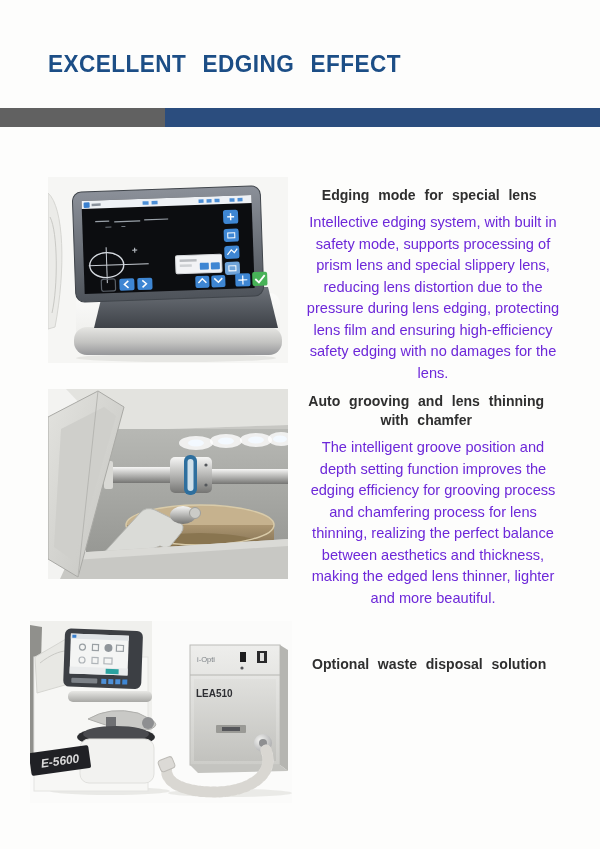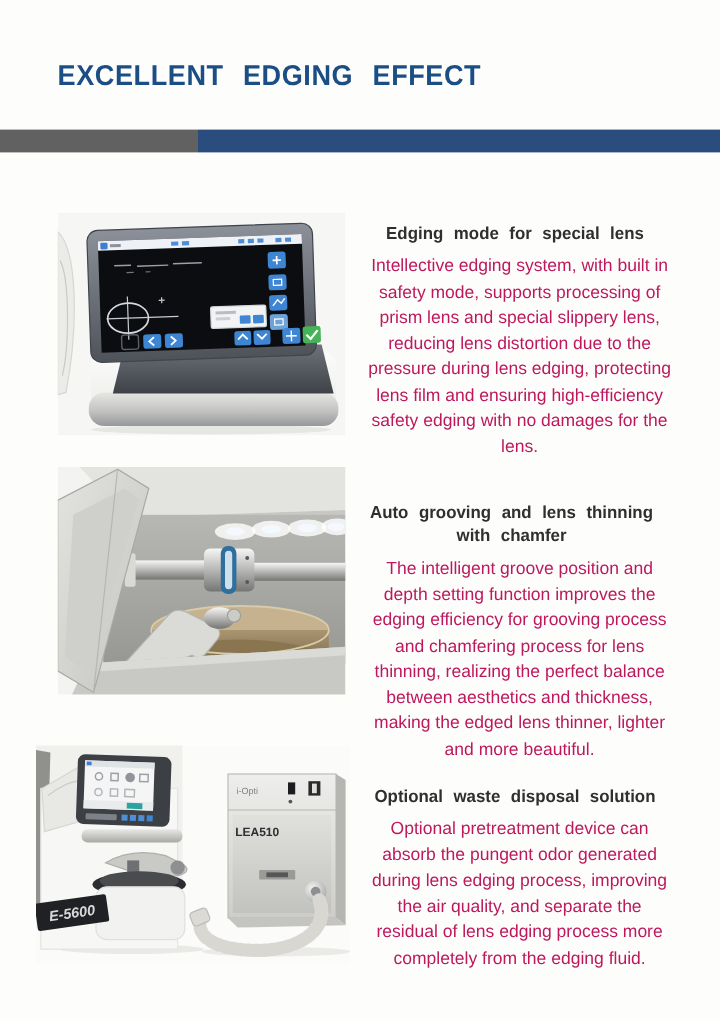--- a/index.html
+++ b/index.html
@@ -19,21 +19,21 @@
   .divider .seg-blue{position:absolute;left:165px;top:0;width:435px;height:19px;background:#2b4d7e;}
   .photo{position:absolute;overflow:hidden;}
   .photo svg{display:block;}
   .txt{position:absolute;left:305px;width:256px;text-align:center;}
   .sec-heading{
     font-size:14.5px;font-weight:bold;color:#2f2f2f;
     word-spacing:5px;line-height:19px;margin:0 0 7px 0;
     transform:scaleX(.97);transform-origin:left top;
   }
   .sec-body{
-    font-size:14.6px;color:#be185d;line-height:21.5px;margin:0;
+    font-size:14.6px;color:#6d28d9;line-height:21.5px;margin:0;
   }
   .svg-label{font-family:"Liberation Sans","DejaVu Sans",sans-serif;}
 </style>
 </head>
 <body>
 
 <div class="page-title">EXCELLENT EDGING EFFECT</div>
 <div class="divider">
   <div class="seg-gray"></div>
   <div class="seg-blue"></div>
@@ -186,21 +186,21 @@
     <circle cx="158" cy="96" r="1.6" fill="#55585c"></circle>
 
     <polygon points="24,164 240,150 240,190 12,190" fill="#c8c8c4"></polygon>
     <polygon points="24,164 240,150 240,157 26,171" fill="#dadad6"></polygon>
 
     <polygon points="0,28 50,2 76,18 30,188 0,170" fill="url(#g2lid)" stroke="#a9a9a5" stroke-width="1"></polygon>
     <polygon points="13,40 56,18 68,27 26,172 6,158" fill="#cfcfcb"></polygon>
     <line x1="50" y1="2" x2="30" y2="188" stroke="#b6b6b2" stroke-width="1"></line>
   </svg>
 </div>
-<div class="txt" style="top:419px;">
+<div class="txt" style="top:392px;">
   <h3 class="sec-heading" style="width:250px">Auto grooving and lens thinning with chamfer</h3>
   <p class="sec-body">The intelligent groove position and depth setting function improves the edging efficiency for grooving process and chamfering process for lens thinning, realizing the perfect balance between aesthetics and thickness, making the edged lens thinner, lighter and more beautiful.</p>
 </div>
 
 <div class="photo" style="left:30px;top:621px;width:262px;height:182px;">
   <svg width="262" height="182" viewBox="0 0 262 182" aria-hidden="true">
     <defs>
       <linearGradient id="g3steel" x1="0" y1="0" x2="0" y2="1">
         <stop offset="0" stop-color="#eeeeec"></stop>
           <stop offset="1" stop-color="#cdcdc9"></stop>
@@ -282,14 +282,13 @@
 
     <path d="M236,129 C246,154 218,171 185,171 C152,171 133,161 137,145" fill="none" stroke="#edebe7" stroke-width="11" stroke-linecap="round"></path>
     <path d="M236,129 C246,154 218,171 185,171 C152,171 133,161 137,145" fill="none" stroke="#c8c6c1" stroke-width="11" stroke-linecap="round" stroke-dasharray="2.5 4" opacity=".55"></path>
     <g transform="rotate(-22 137 143)">
       <rect x="129" y="137" width="15" height="12" rx="3" fill="#dcdad6" stroke="#bdbbb6"></rect>
     </g>
   </svg>
 </div>
 <div class="txt" style="top:634px;margin-top:21px;">
   <h3 class="sec-heading">Optional waste disposal solution</h3>
-  <p class="sec-body">Optional pretreatment device can absorb the pungent odor generated during lens edging process, improving the air quality, and separate the residual of lens edging process more completely from the edging fluid.</p>
 </div>
 
 </body></html>

